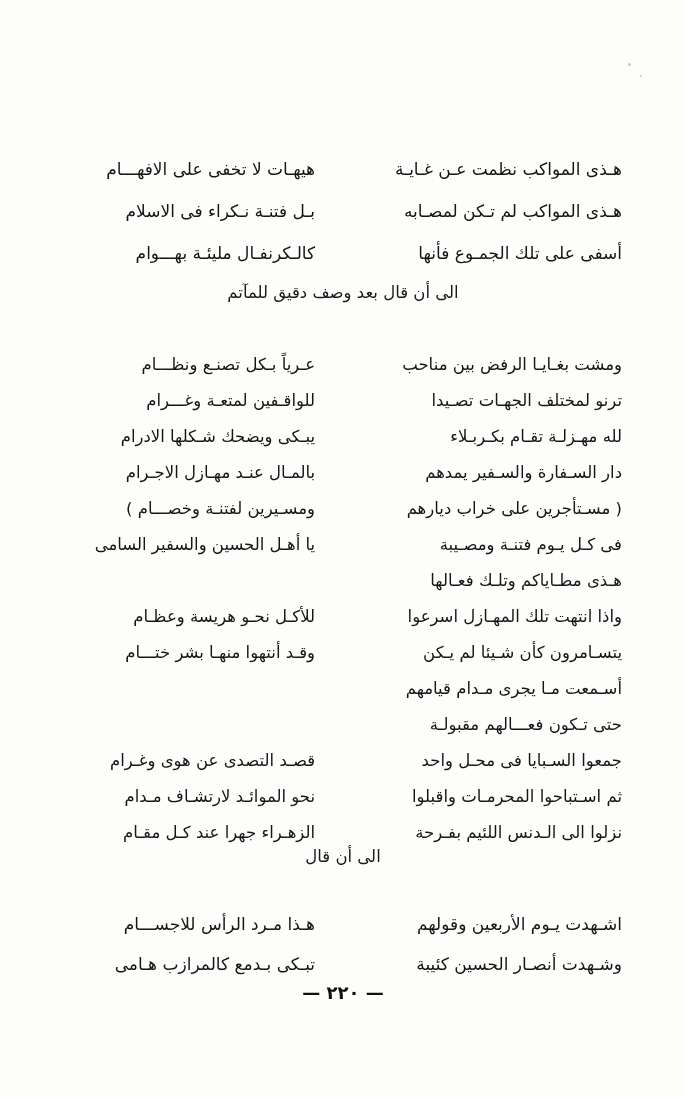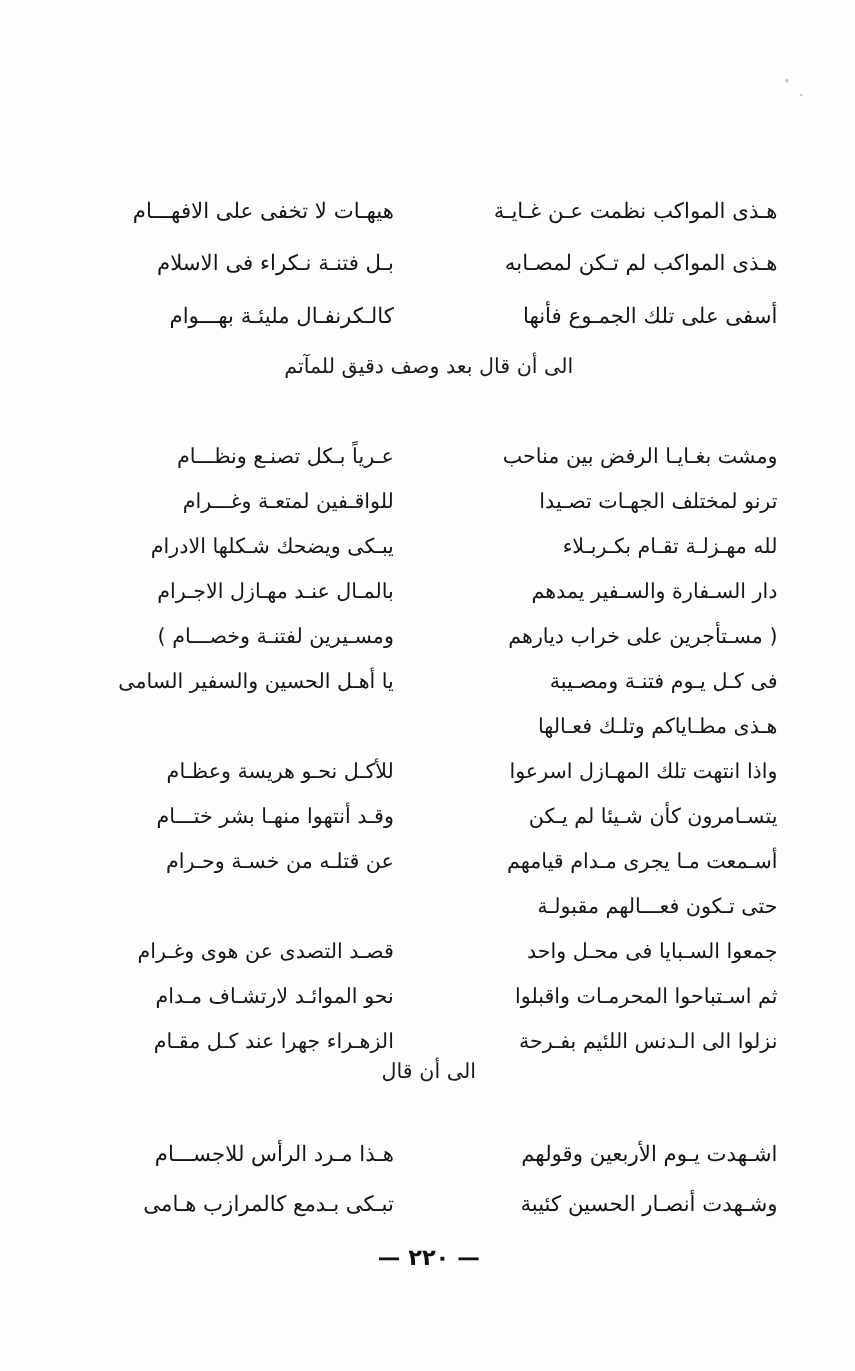--- a/index.html
+++ b/index.html
@@ -25,21 +25,21 @@
   .hemi-right{width:48%;}
   .hemi-left{width:45%;text-align:right;}
   .prose-heading{
     direction:rtl;text-align:center;font-size:16.5px;color:#1a1a1a;
   }
   .h1{margin-top:20px;height:26px;line-height:26px;}
   .h2{margin-top:8px;height:26px;line-height:26px;}
   .block2{margin-top:26px;}
   .block3{margin-top:20px;}
   .page-number{
-    margin-top:26px;text-align:center;direction:rtl;
+    margin-top:12px;text-align:center;direction:rtl;
     font-size:18px;font-weight:bold;letter-spacing:2px;color:#111;
   }
 </style>
 </head>
 <body>
 
 <div class="page">
   <div class="speck s1"></div>
   <div class="speck s2"></div>
 
@@ -91,21 +91,20 @@
     <div class="verse-row">
       <span class="hemi hemi-right">واذا انتهت تلك المهـازل اسرعوا</span>
       <span class="hemi hemi-left">للأكـل نحـو هريسة وعظـام</span>
     </div>
     <div class="verse-row">
       <span class="hemi hemi-right">يتسـامرون كأن شـيئا لم يـكن</span>
       <span class="hemi hemi-left">وقـد أنتهوا منهـا بشر ختـــام</span>
     </div>
     <div class="verse-row">
       <span class="hemi hemi-right">أسـمعت مـا يجرى مـدام قيامهم</span>
-      <span class="hemi hemi-left">عن قتلـه من خسـة وحـرام</span>
     </div>
     <div class="verse-row">
       <span class="hemi hemi-right">حتى تـكون فعـــالهم مقبولـة</span>
     </div>
     <div class="verse-row">
       <span class="hemi hemi-right">جمعوا السـبايا فى محـل واحد</span>
       <span class="hemi hemi-left">قصـد التصدى عن هوى وغـرام</span>
     </div>
     <div class="verse-row">
       <span class="hemi hemi-right">ثم اسـتباحوا المحرمـات واقبلوا</span>

